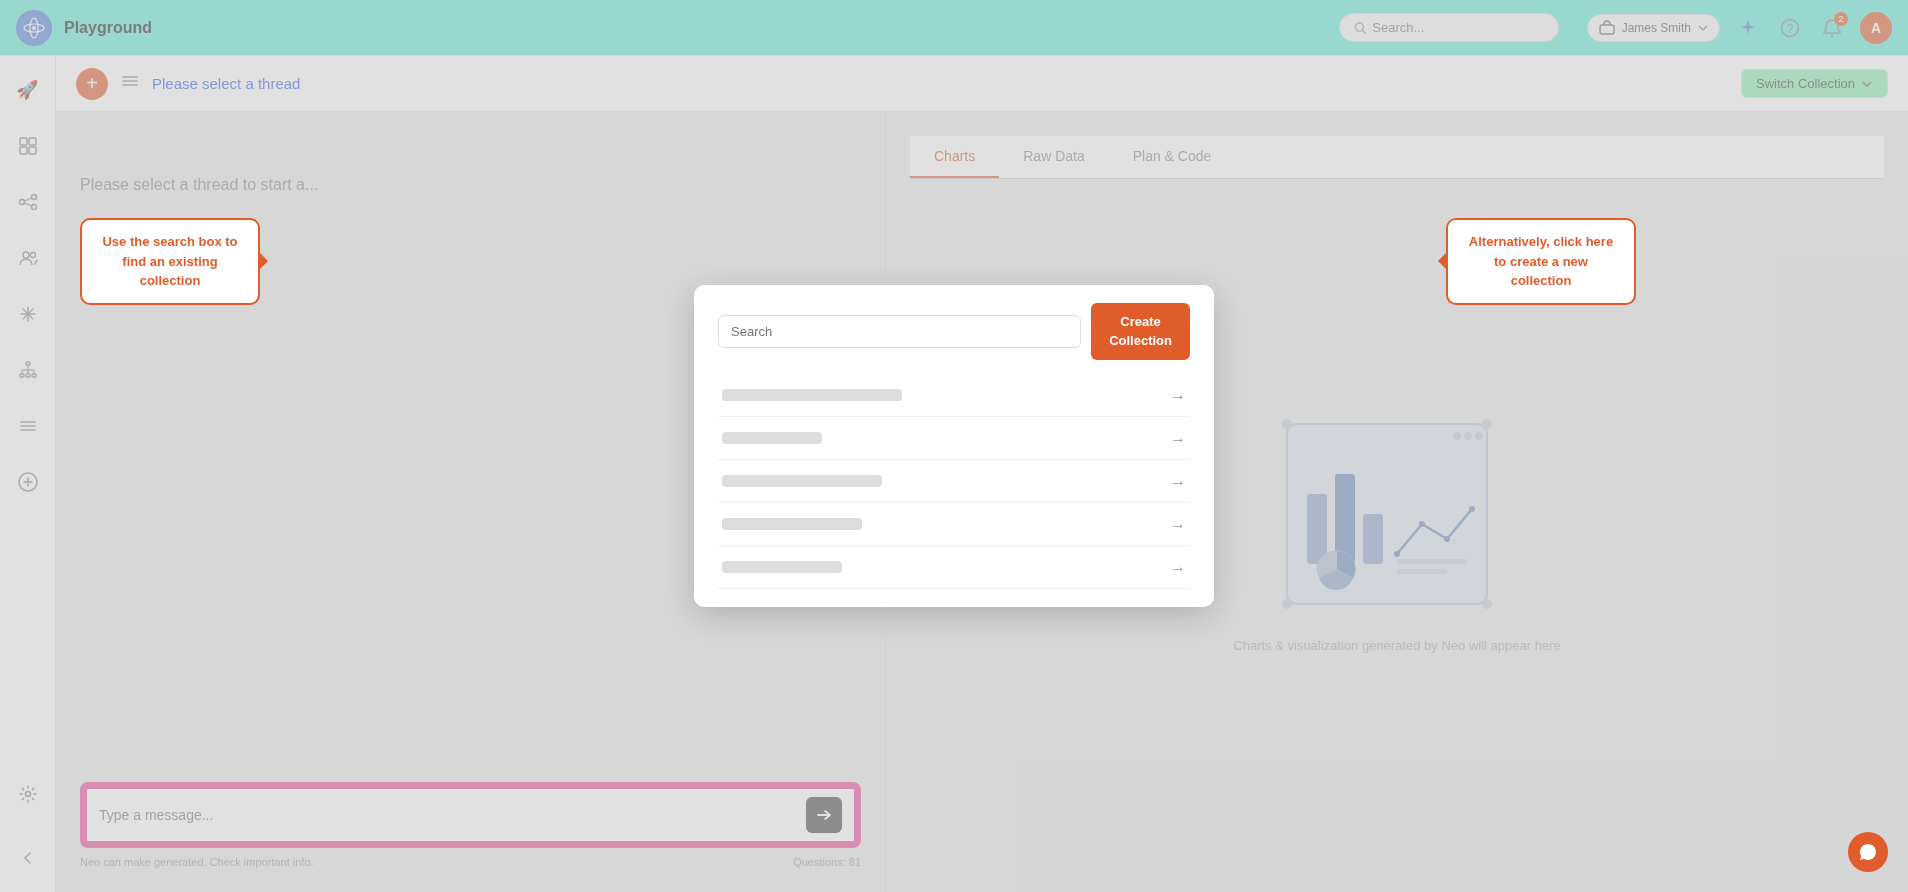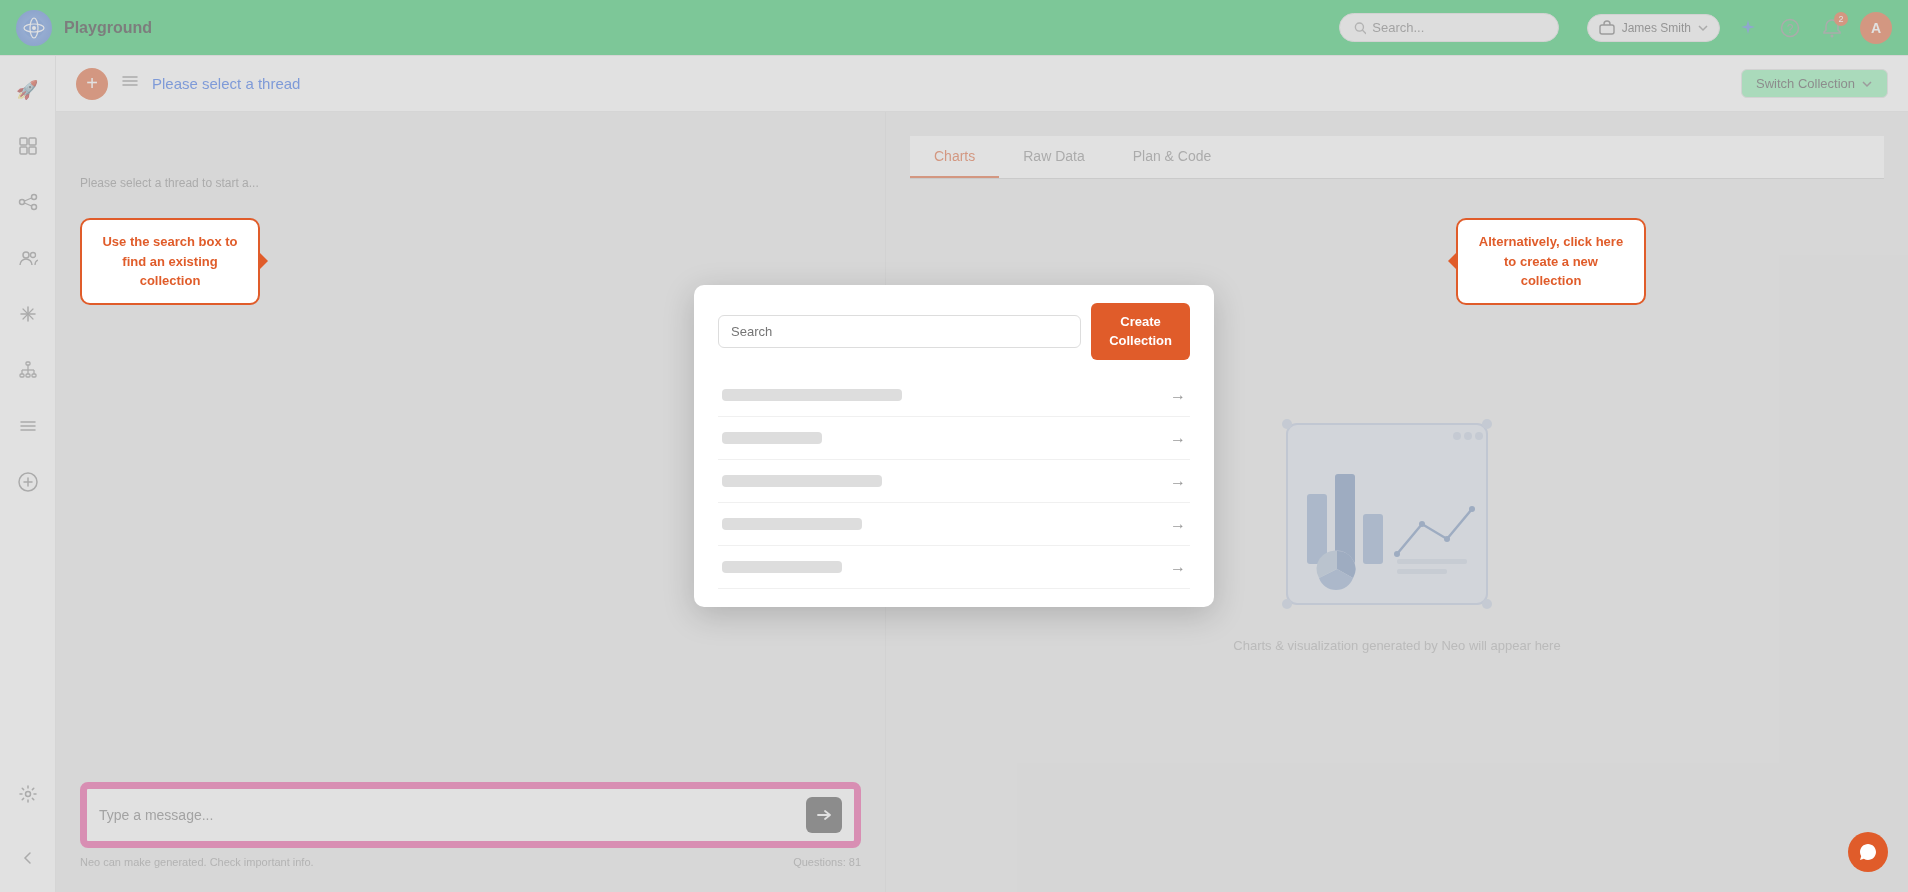--- a/index.html
+++ b/index.html
@@ -1,21 +1,21 @@
 <!DOCTYPE html>
 <html><head>
   <meta charset="utf-8">
   <style>
     * { box-sizing: border-box; margin: 0; padding: 0; }
     body { font-family: -apple-system, BlinkMacSystemFont, 'Segoe UI', sans-serif; background: #f5f5f5; width: 1908px; height: 892px; overflow: hidden; position: relative; }
 
     
     .top-nav {
       height: 56px;
-      background: #22c55e;
+      background: #5eead4;
       border-bottom: 1px solid #e5e5e5;
       display: flex;
       align-items: center;
       padding: 0 16px;
       gap: 12px;
       position: relative;
       z-index: 10;
     }
     .logo {
       width: 36px; height: 36px;
@@ -104,21 +104,21 @@
     .left-panel {
       width: 830px;
       background: #e8e8e8;
       border-right: 1px solid #ddd;
       display: flex;
       flex-direction: column;
       padding: 24px;
       position: relative;
     }
     .thread-placeholder {
-      font-size: 12px;
+      font-size: 16px;
       color: #888;
       margin-top: 40px;
     }
     .message-bar {
       margin-top: auto;
       background: #fff;
       border: 7px solid #ec4899;
       border-radius: 8px;
       display: flex;
       align-items: center;
@@ -264,21 +264,21 @@
       top: 218px;
       width: 180px;
     }
     .tooltip-left::after {
       border-left-color: #e05c2a;
       right: -18px;
       top: 50%;
       transform: translateY(-50%);
     }
     .tooltip-right {
-      right: 262px;
+      right: 272px;
       top: 218px;
       width: 190px;
     }
     .tooltip-right::after {
       border-right-color: #e05c2a;
       left: -18px;
       top: 50%;
       transform: translateY(-50%);
     }
 

